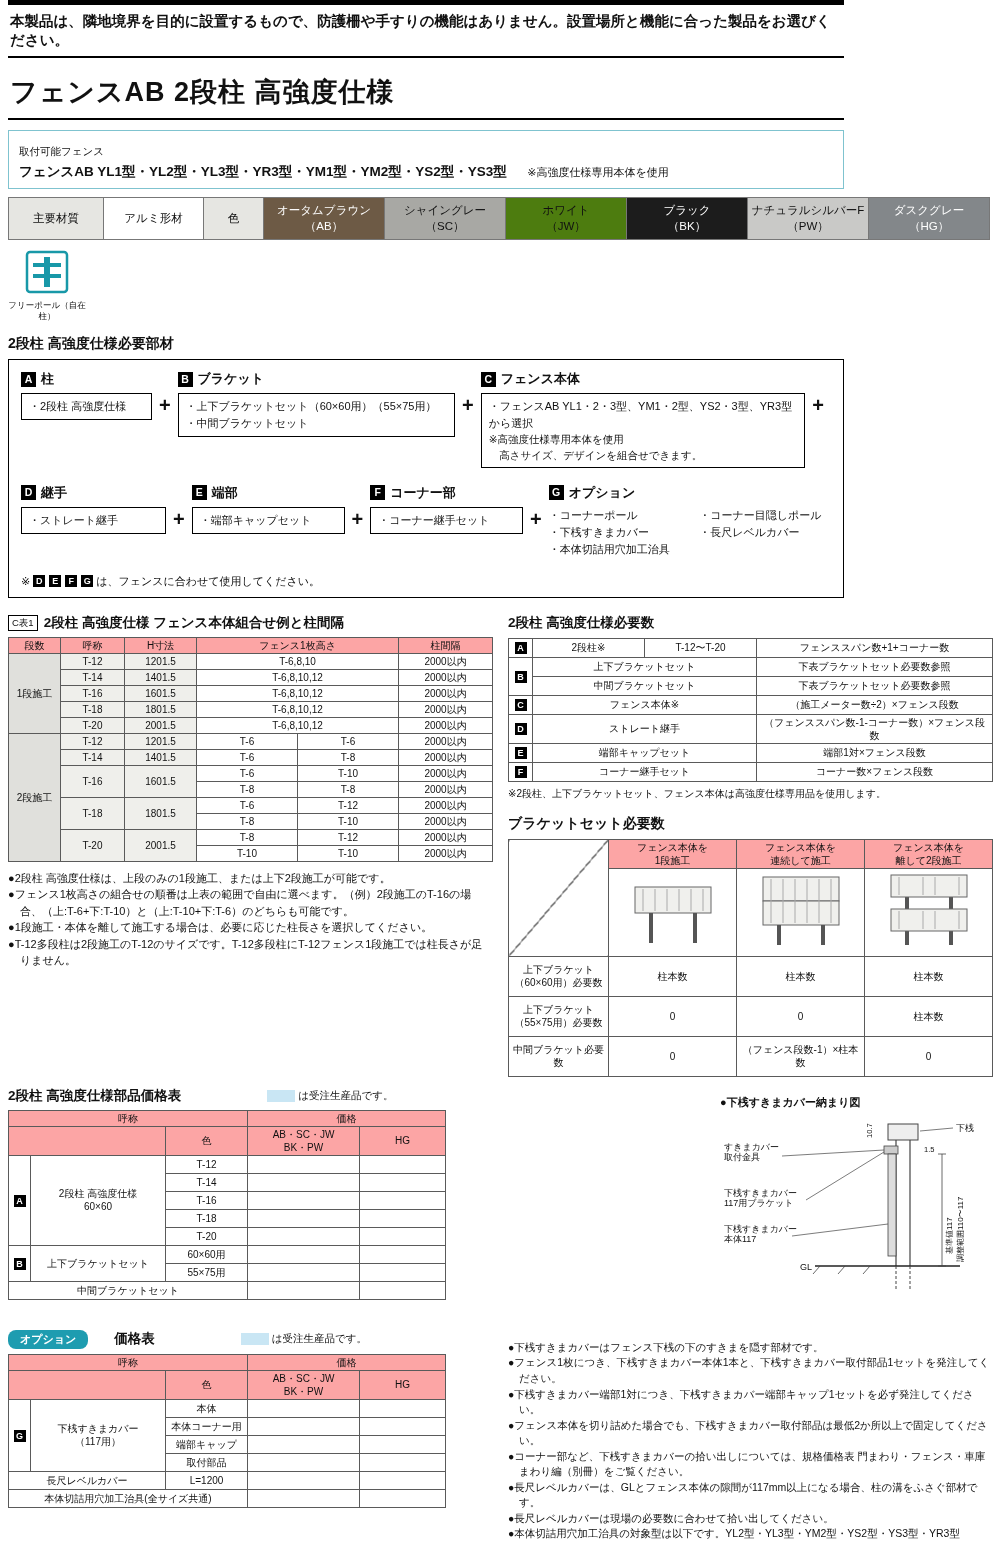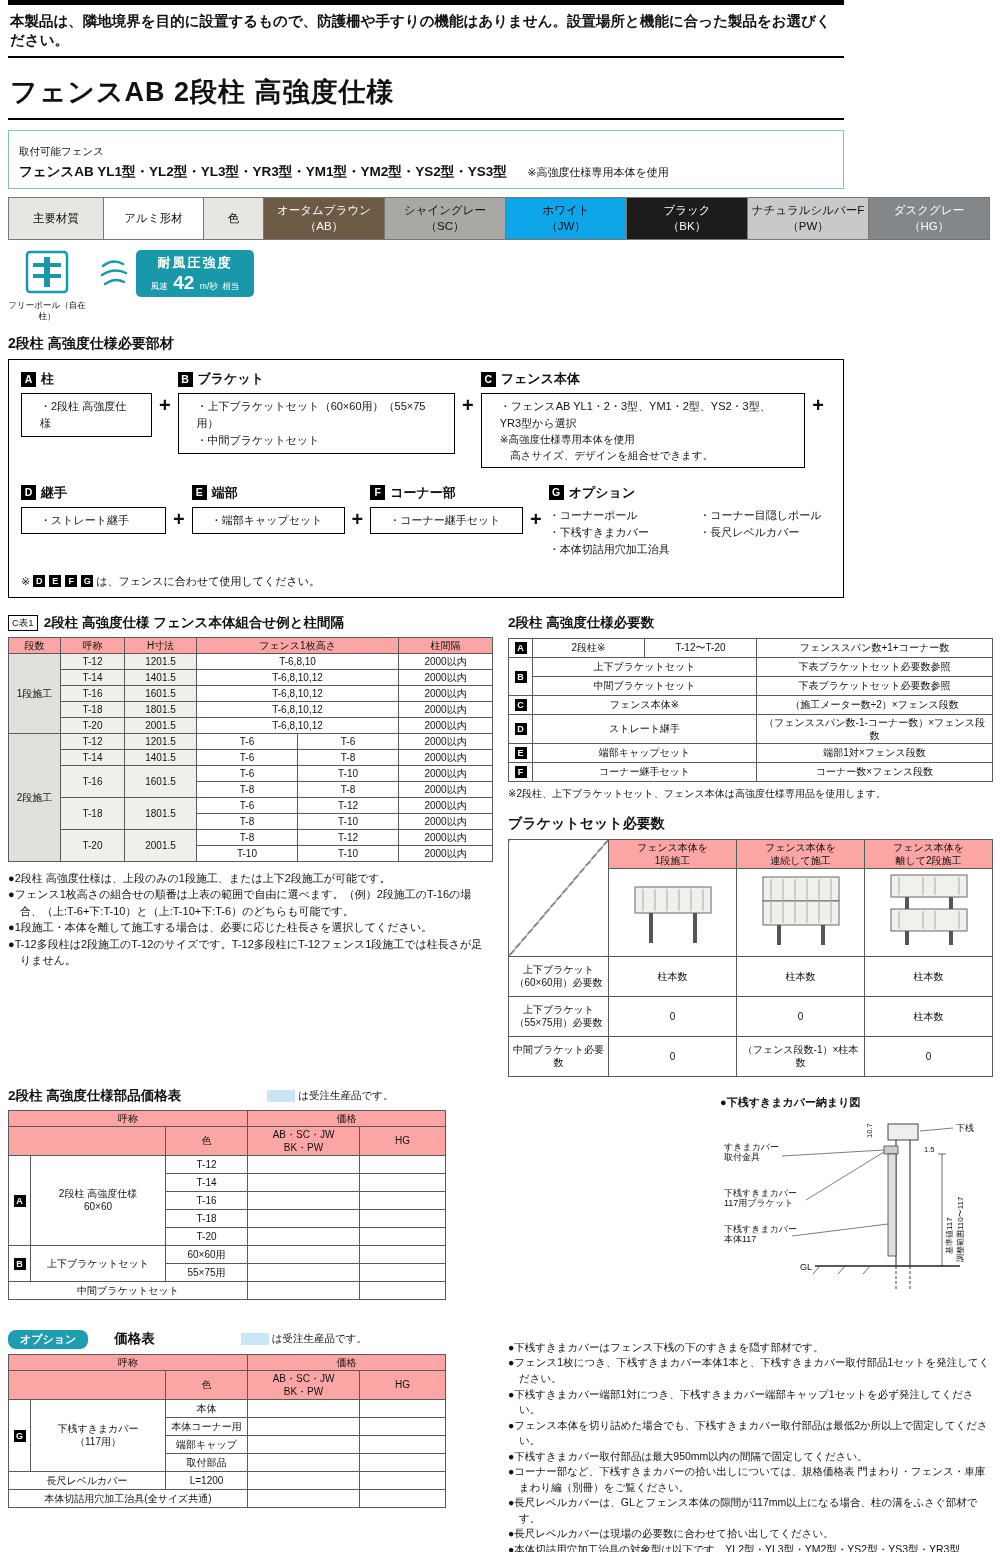--- a/index.html
+++ b/index.html
@@ -31,21 +31,21 @@
   .wb-title { font-size:13px; font-weight:bold; letter-spacing:2px; }
   .wb-line { margin-top:1px; line-height:1; }
   .wb-s { font-size:8.5px; }
   .wb-big { font-size:19px; font-weight:bold; padding:0 1px; }
 
   .sec-head { font-size:14px; font-weight:bold; margin:14px 0 6px; }
   .parts-box { border:1px solid #000; padding:10px 12px 8px; }
   .parts-row { display:flex; align-items:flex-start; margin-bottom:16px; }
   .pghead { display:flex; align-items:center; gap:5px; margin-bottom:5px; }
   .pgtitle { font-size:13px; font-weight:bold; }
-  .pgbox { border:1px solid #000; padding:4px 18px; font-size:11px; line-height:1.55; background:#fff; }
+  .pgbox { border:1px solid #000; padding:4px 7px; font-size:11px; line-height:1.55; background:#fff; }
   .pg-note { font-size:10.5px; line-height:1.45; }
   .plus { font-size:20px; font-weight:bold; padding:0 7px; margin-top:24px; }
   .lsq { display:inline-block; width:15px; height:15px; background:#000; color:#fff; font-size:10.5px; font-weight:bold; text-align:center; line-height:15px; flex:0 0 auto; }
   .lsq.sm { width:12px; height:12px; font-size:9px; line-height:12px; margin:0 1px; }
   .w-a{width:150px}.w-b{width:318px}.w-c{width:372px}.w-d{width:150px}.w-e{width:158px}.w-f{width:158px}.w-g{width:292px}
   .g-items { display:grid; grid-template-columns:auto auto; column-gap:20px; font-size:11px; line-height:1.55; }
   .parts-note { font-size:11px; display:flex; align-items:center; gap:2px; margin-top:0; }
 
   .cols { display:flex; gap:16px; margin-top:16px; }
   .col-l { width:484px; }
@@ -117,21 +117,21 @@
       <td class="mat-value">アルミ形材</td>
       <td class="mat-color">色</td>
       <td class="swatch" style="background:#6d5a45;color:#ffffff">
         <div>オータムブラウン</div>
         <div>（AB）</div>
       </td>
       <td class="swatch" style="background:#a8a8a4;color:#111111">
         <div>シャイングレー</div>
         <div>（SC）</div>
       </td>
-      <td class="swatch" style="background:#0ea5e9;color:#111111">
+      <td class="swatch" style="background:#4d7c0f;color:#111111">
         <div>ホワイト</div>
         <div>（JW）</div>
       </td>
       <td class="swatch" style="background:#1c1c1c;color:#ffffff">
         <div>ブラック</div>
         <div>（BK）</div>
       </td>
       <td class="swatch" style="background:#c9c9c7;color:#111111">
         <div>ナチュラルシルバーF</div>
         <div>（PW）</div>
@@ -146,36 +146,20 @@
 
   <div class="badges">
     <div class="freepole">
       <svg width="44" height="44" viewBox="0 0 44 44">
         <rect x="2" y="2" width="40" height="40" fill="#fff" stroke="#1898a8" stroke-width="2.5" rx="3"></rect>
         <rect x="19" y="7" width="6" height="30" fill="#1898a8"></rect>
         <rect x="8" y="13" width="28" height="4" fill="#1898a8"></rect>
         <rect x="8" y="24" width="28" height="4" fill="#1898a8"></rect>
       </svg>
       <div class="fp-label">フリーポール（自在柱）</div>
-    </div>
-    <div class="windgroup">
-      <svg width="30" height="40" viewBox="0 0 30 40">
-        <path d="M3 12 q10 -8 20 -2" fill="none" stroke="#1898a8" stroke-width="2.5" stroke-linecap="round"></path>
-        <path d="M2 21 q12 -8 24 -2" fill="none" stroke="#1898a8" stroke-width="2.5" stroke-linecap="round"></path>
-        <path d="M5 30 q10 -7 19 -2" fill="none" stroke="#1898a8" stroke-width="2.5" stroke-linecap="round"></path>
-      </svg>
-      <div class="windbadge">
-        <div class="wb-title">耐風圧強度</div>
-        <div class="wb-line">
-          <span class="wb-s">風速</span>
-          <span class="wb-big">42</span>
-          <span class="wb-s">m/秒</span>
-          <span class="wb-s">相当</span>
-        </div>
-      </div>
     </div>
   </div>
 
   <div class="sec-head">2段柱 高強度仕様必要部材</div>
 
   <div class="parts-box">
     <div class="parts-row">
       <div class="w-a">
         <div class="pghead">
             <span class="lsq">A</span>
@@ -684,21 +668,20 @@
           <text x="243" y="148" font-size="8" transform="rotate(-90 243 148)">調整範囲110〜117</text>
           <text x="92" y="156" font-size="9" text-anchor="end">GL</text>
         </svg>
       </div>
 
       <div class="notes2">
         <p>●下桟すきまカバーはフェンス下桟の下のすきまを隠す部材です。</p>
         <p>●フェンス1枚につき、下桟すきまカバー本体1本と、下桟すきまカバー取付部品1セットを発注してください。</p>
         <p>●下桟すきまカバー端部1対につき、下桟すきまカバー端部キャップ1セットを必ず発注してください。</p>
         <p>●フェンス本体を切り詰めた場合でも、下桟すきまカバー取付部品は最低2か所以上で固定してください。</p>
-        <p>●下桟すきまカバー取付部品は最大950mm以内の間隔で固定してください。</p>
         <p>●コーナー部など、下桟すきまカバーの拾い出しについては、規格価格表 門まわり・フェンス・車庫まわり編（別冊）をご覧ください。</p>
         <p>●長尺レベルカバーは、GLとフェンス本体の隙間が117mm以上になる場合、柱の溝をふさぐ部材です。</p>
         <p>●長尺レベルカバーは現場の必要数に合わせて拾い出してください。</p>
         <p>●本体切詰用穴加工治具の対象型は以下です。YL2型・YL3型・YM2型・YS2型・YS3型・YR3型</p>
       </div>
     </div>
   </div>
 </div>
 
 </body></html>

